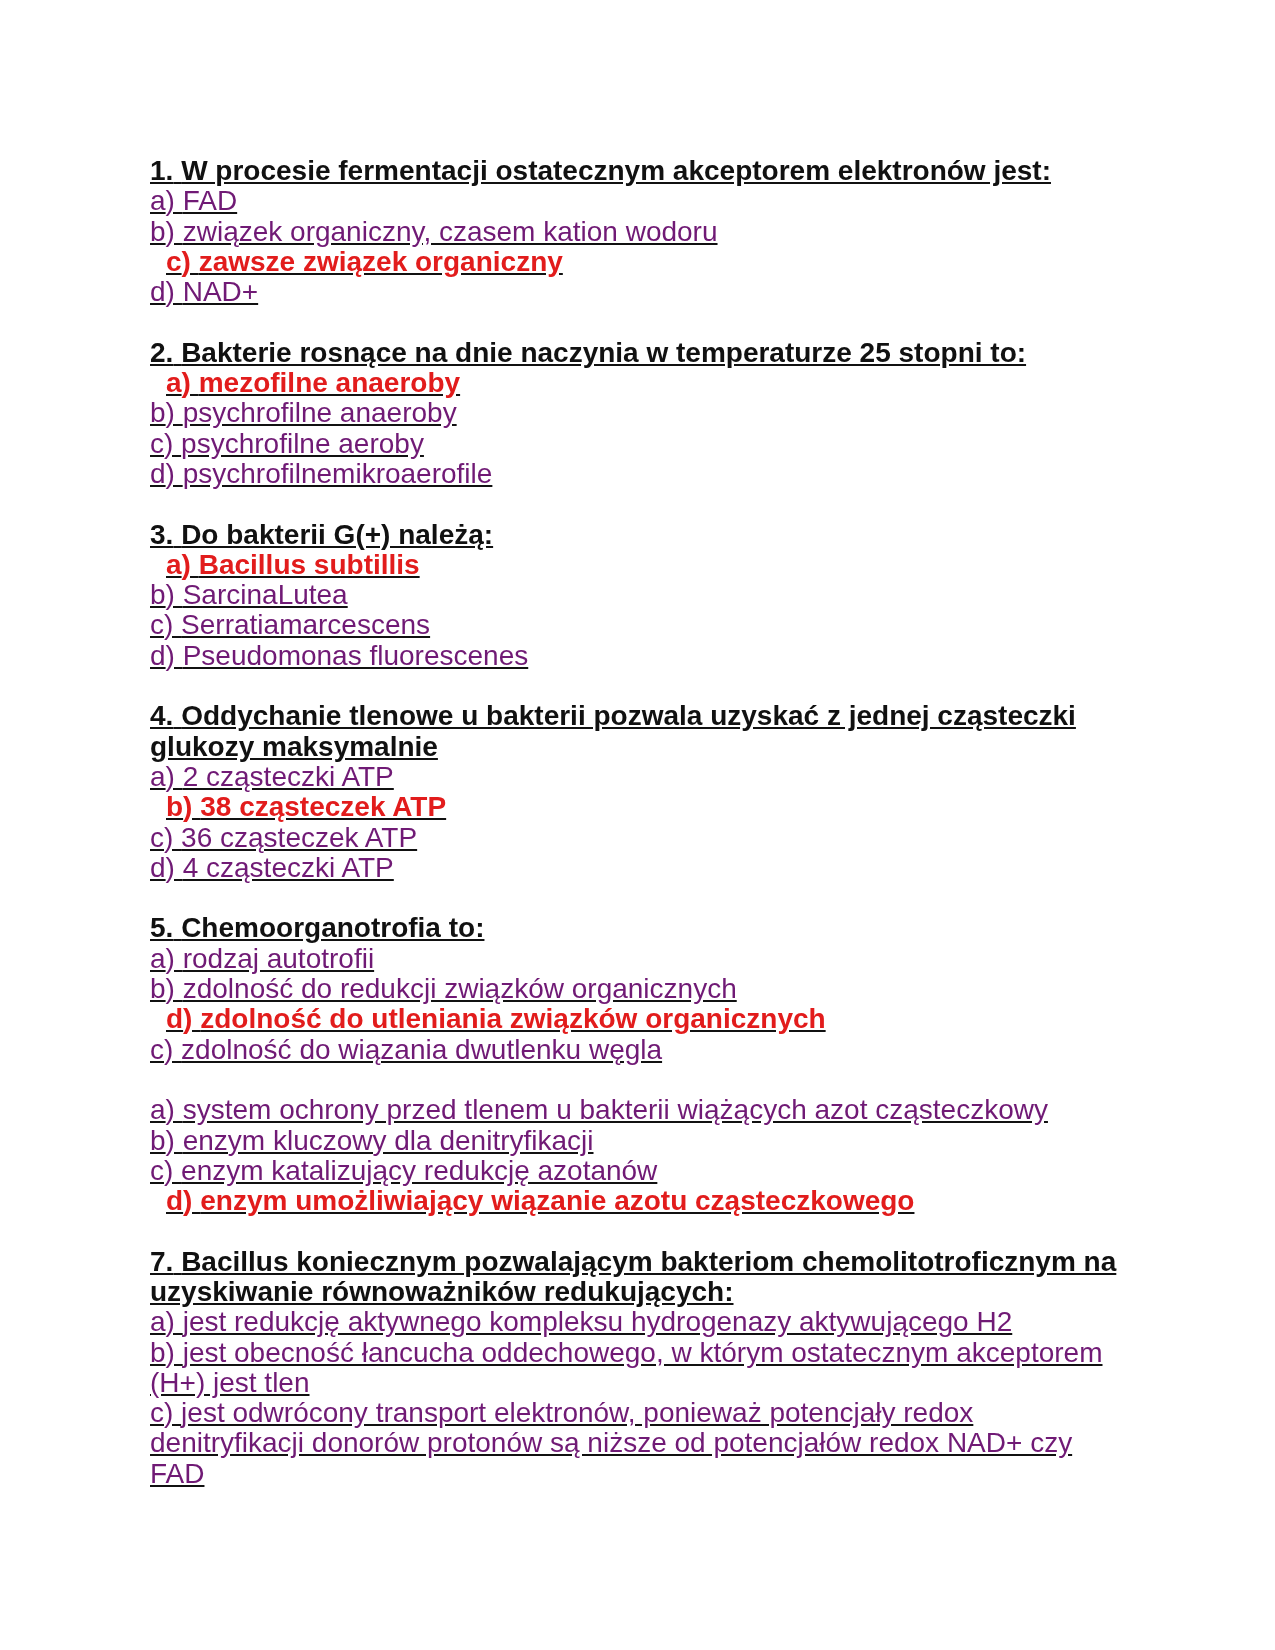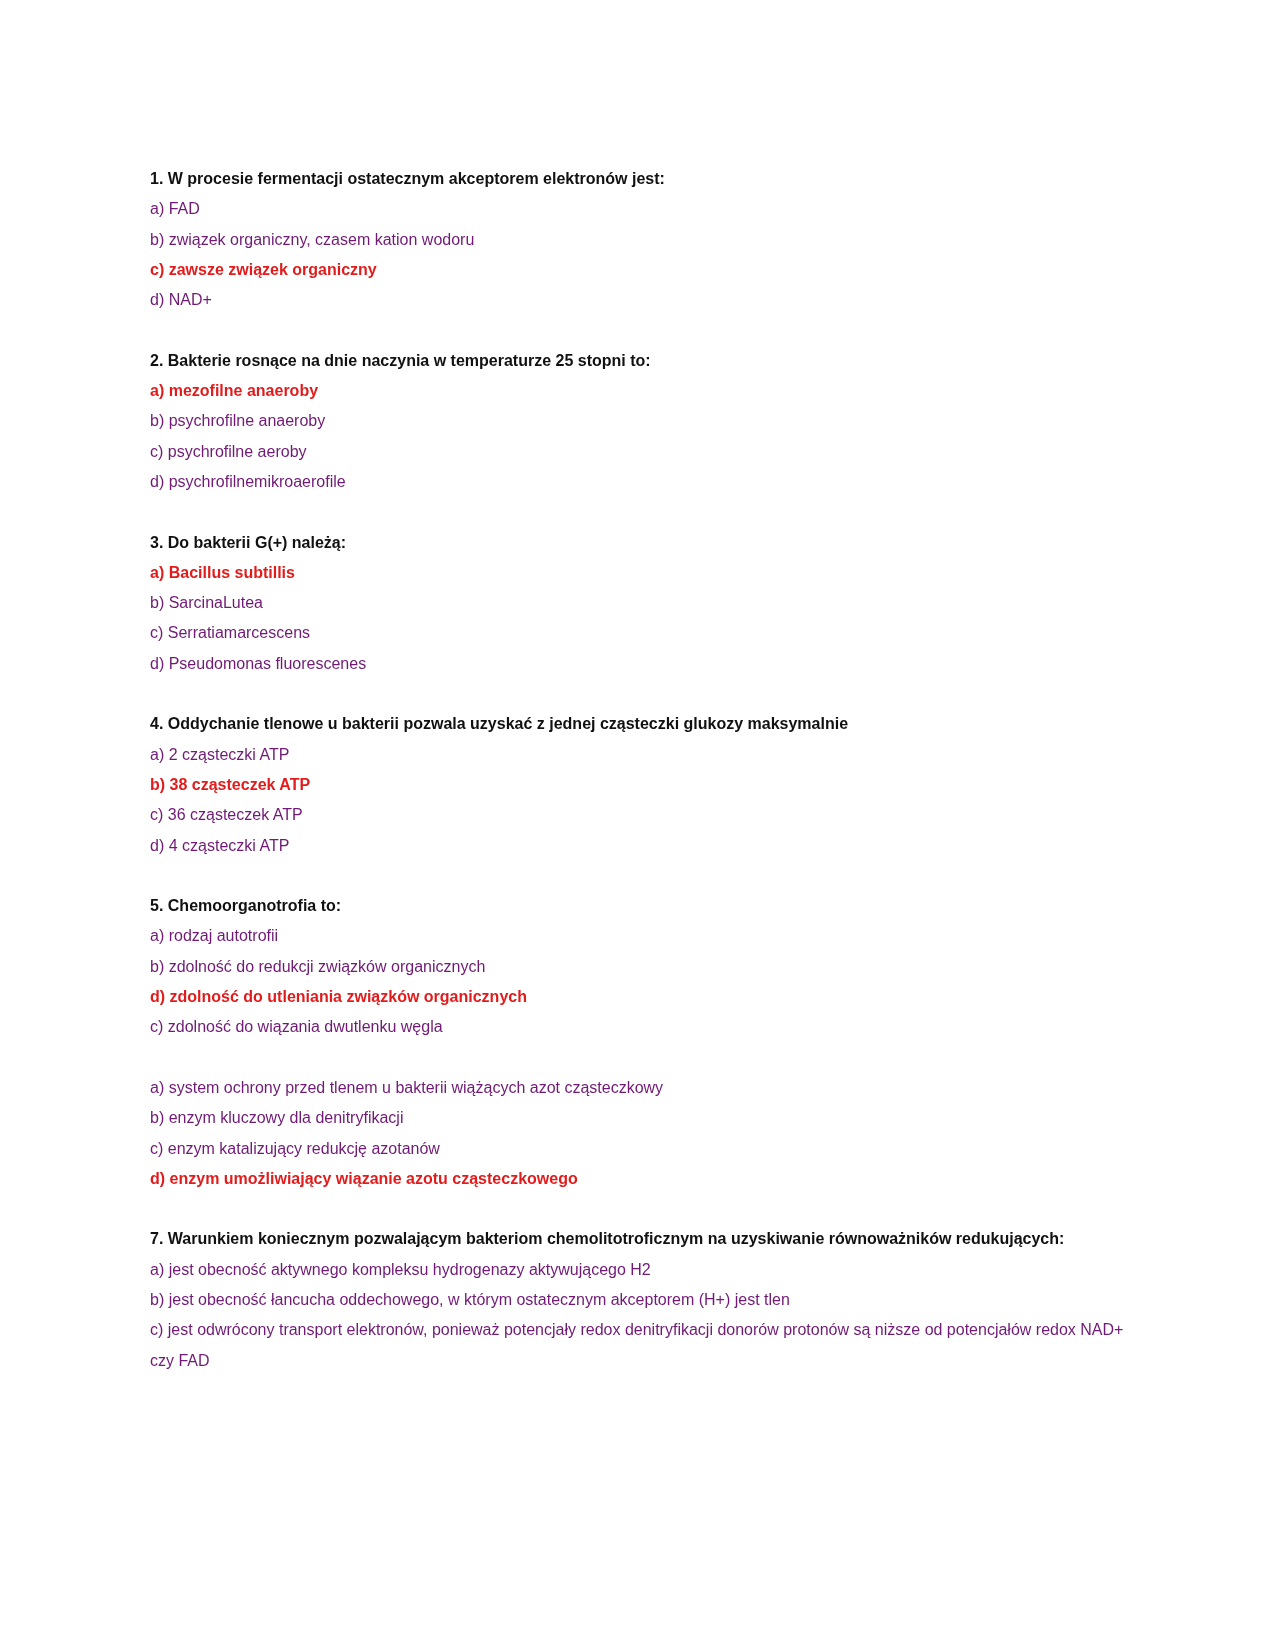--- a/index.html
+++ b/index.html
@@ -11,40 +11,42 @@
       width: 1275px;
       height: 1650px;
       position: relative;
       overflow: hidden;
       font-family: "Liberation Sans", sans-serif;
       color: #111111;
     }
     .page {
       position: absolute;
       left: 150px;
-      top: 164px;
+      top: 156px;
       width: 980px;
-      font-size: 16px;
+      font-size: 28px;
       line-height: 30.3px;
+      text-decoration: underline;
     }
     .question {
       margin: 0 0 30.3px 0;
     }
     .question-title {
       font-weight: bold;
       margin: 0;
     }
     .option {
       margin: 0;
       font-weight: normal;
       color: #701a75;
     }
     .option.correct {
       color: #e21c1c;
       font-weight: bold;
+      margin-left: 16px;
     }
     .option-letter::after {
       content: ") ";
     }
   </style>
 </head>
 <body>
 
 <div class="page">
 
@@ -89,19 +91,19 @@
   </div>
 
   <div class="question">
     <p class="option"><span class="option-letter">a</span><span>system ochrony przed tlenem u bakterii wiążących azot cząsteczkowy</span></p>
     <p class="option"><span class="option-letter">b</span><span>enzym kluczowy dla denitryfikacji</span></p>
     <p class="option"><span class="option-letter">c</span><span>enzym katalizujący redukcję azotanów</span></p>
     <p class="option correct"><span class="option-letter">d</span><span>enzym umożliwiający wiązanie azotu cząsteczkowego</span></p>
   </div>
 
   <div class="question">
-    <p class="question-title"><span>7.</span> <span>Warunkiem koniecznym pozwalającym bakteriom chemolitotroficznym na uzyskiwanie równoważników redukujących:</span></p>
-    <p class="option"><span class="option-letter">a</span><span>jest obecność aktywnego kompleksu hydrogenazy aktywującego H2</span></p>
+    <p class="question-title"><span>7.</span> <span>Bacillus koniecznym pozwalającym bakteriom chemolitotroficznym na uzyskiwanie równoważników redukujących:</span></p>
+    <p class="option"><span class="option-letter">a</span><span>jest redukcję aktywnego kompleksu hydrogenazy aktywującego H2</span></p>
     <p class="option"><span class="option-letter">b</span><span>jest obecność łancucha oddechowego, w którym ostatecznym akceptorem (H+) jest tlen</span></p>
     <p class="option"><span class="option-letter">c</span><span>jest odwrócony transport elektronów, ponieważ potencjały redox denitryfikacji donorów protonów są niższe od potencjałów redox NAD+ czy FAD</span></p>
   </div>
 
 </div>
 
 </body></html>

